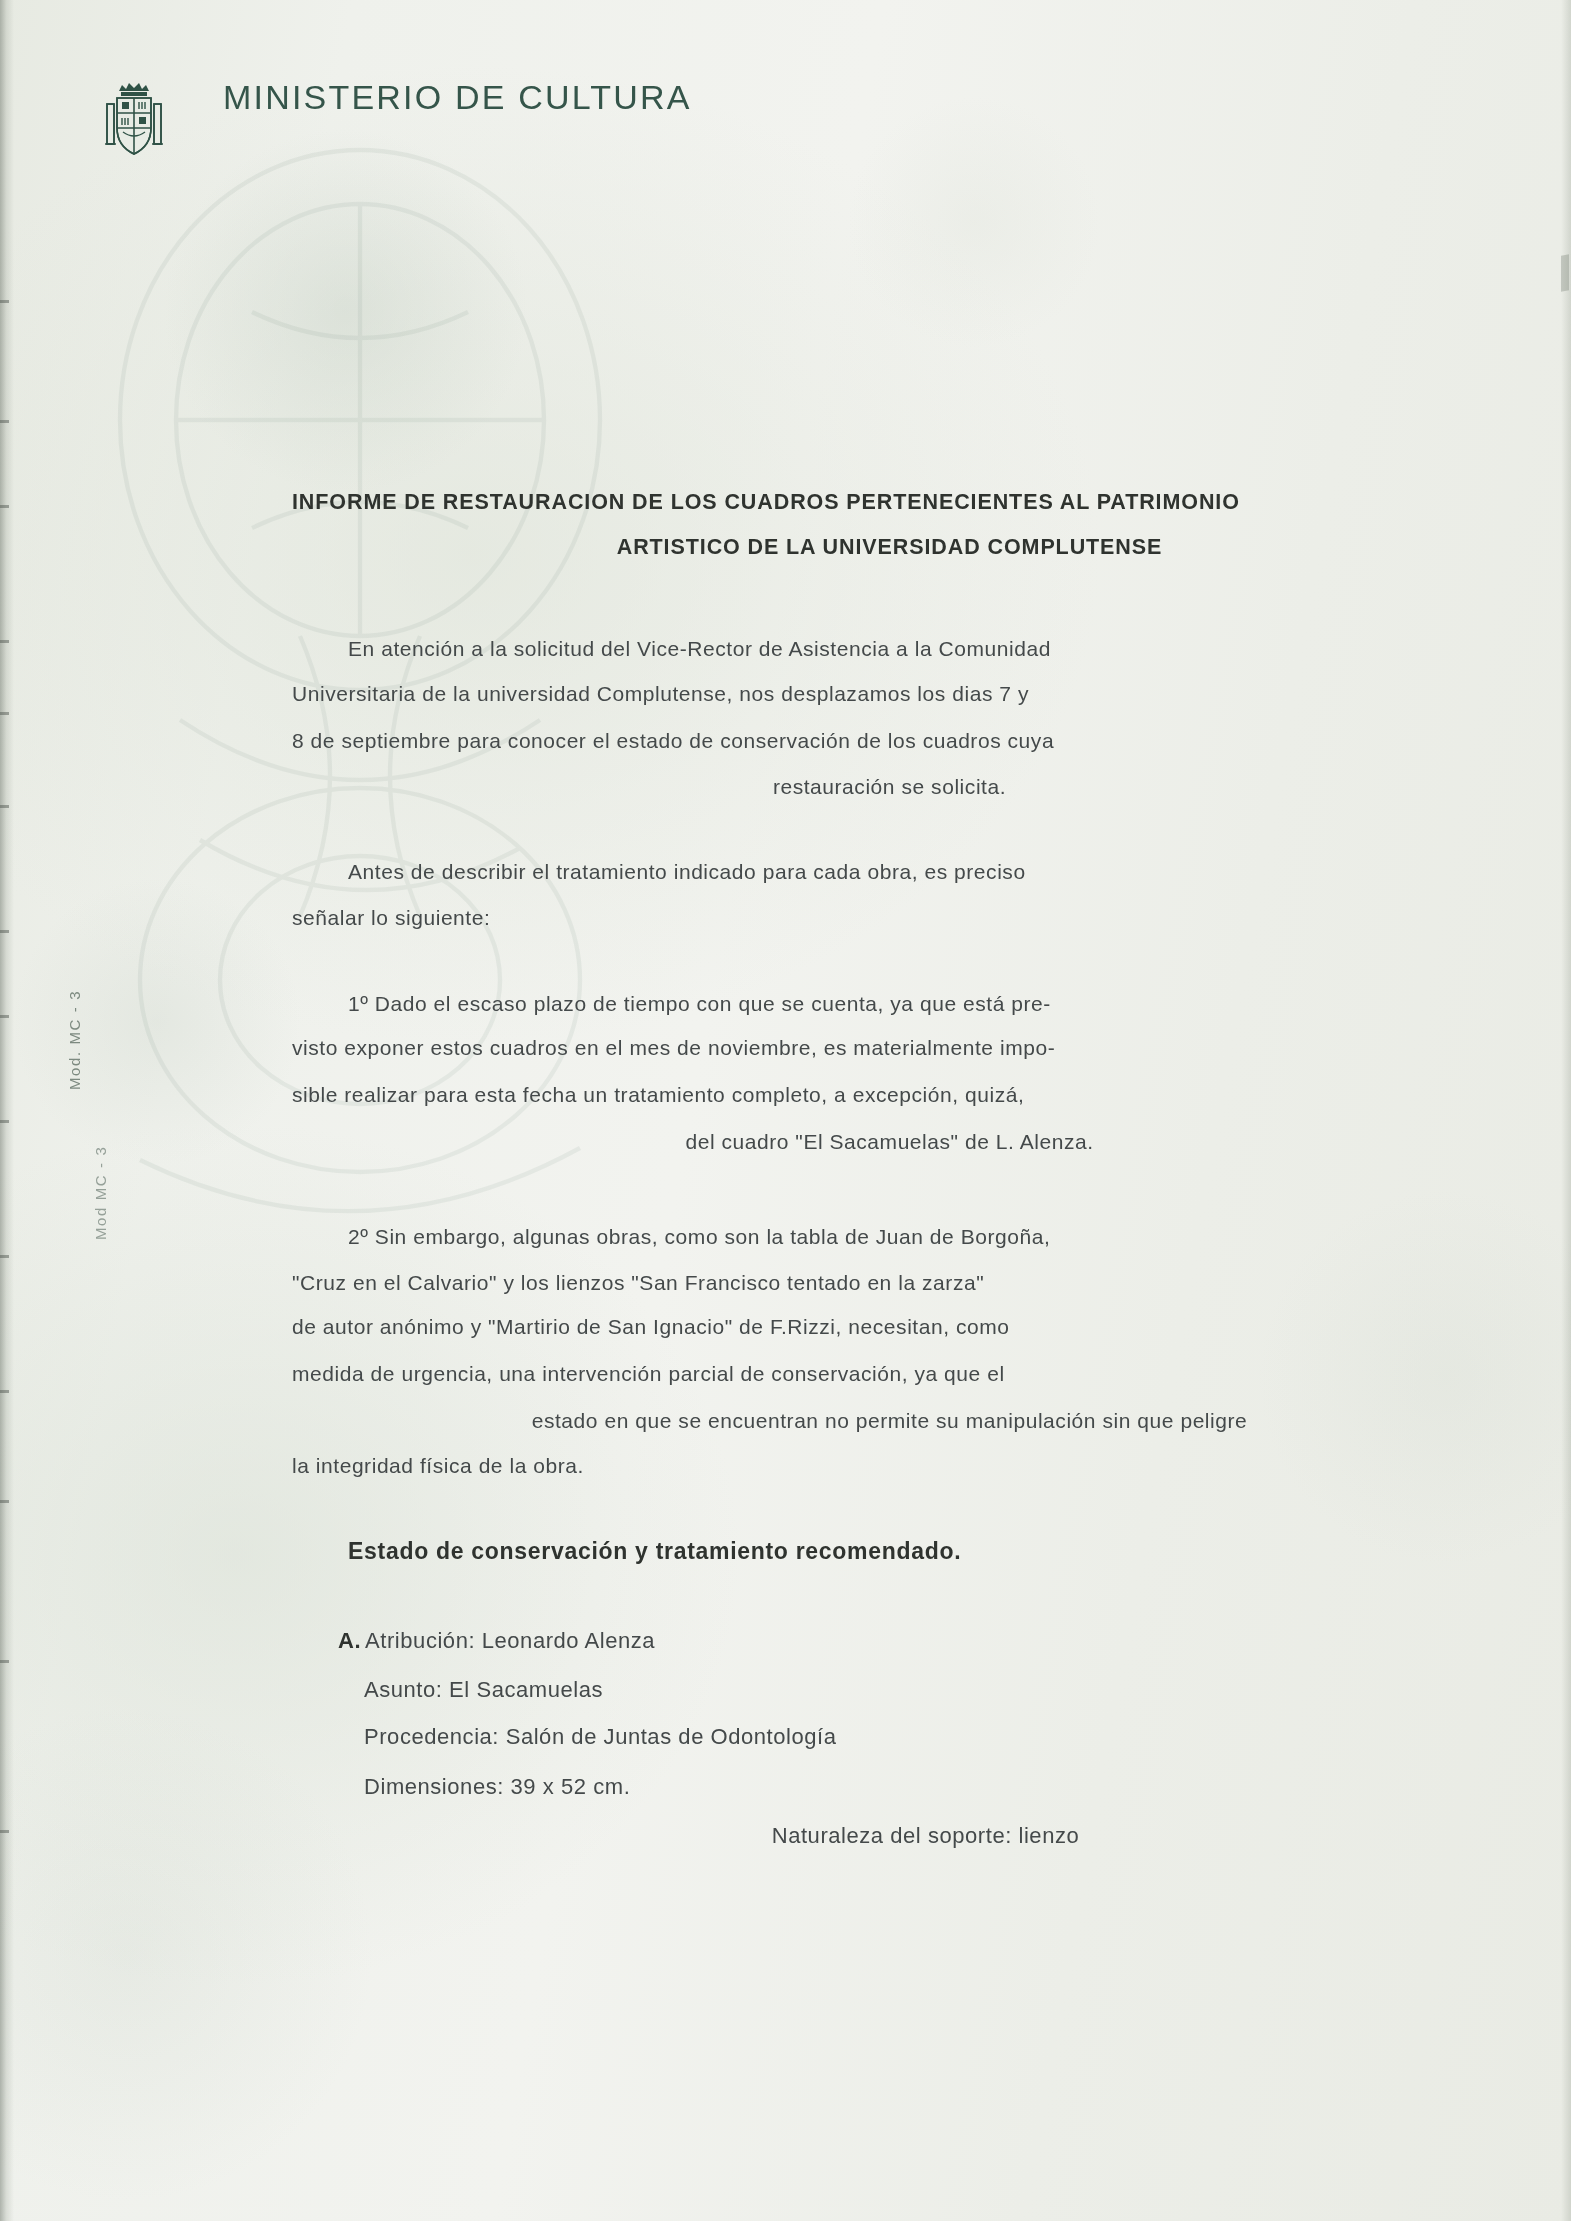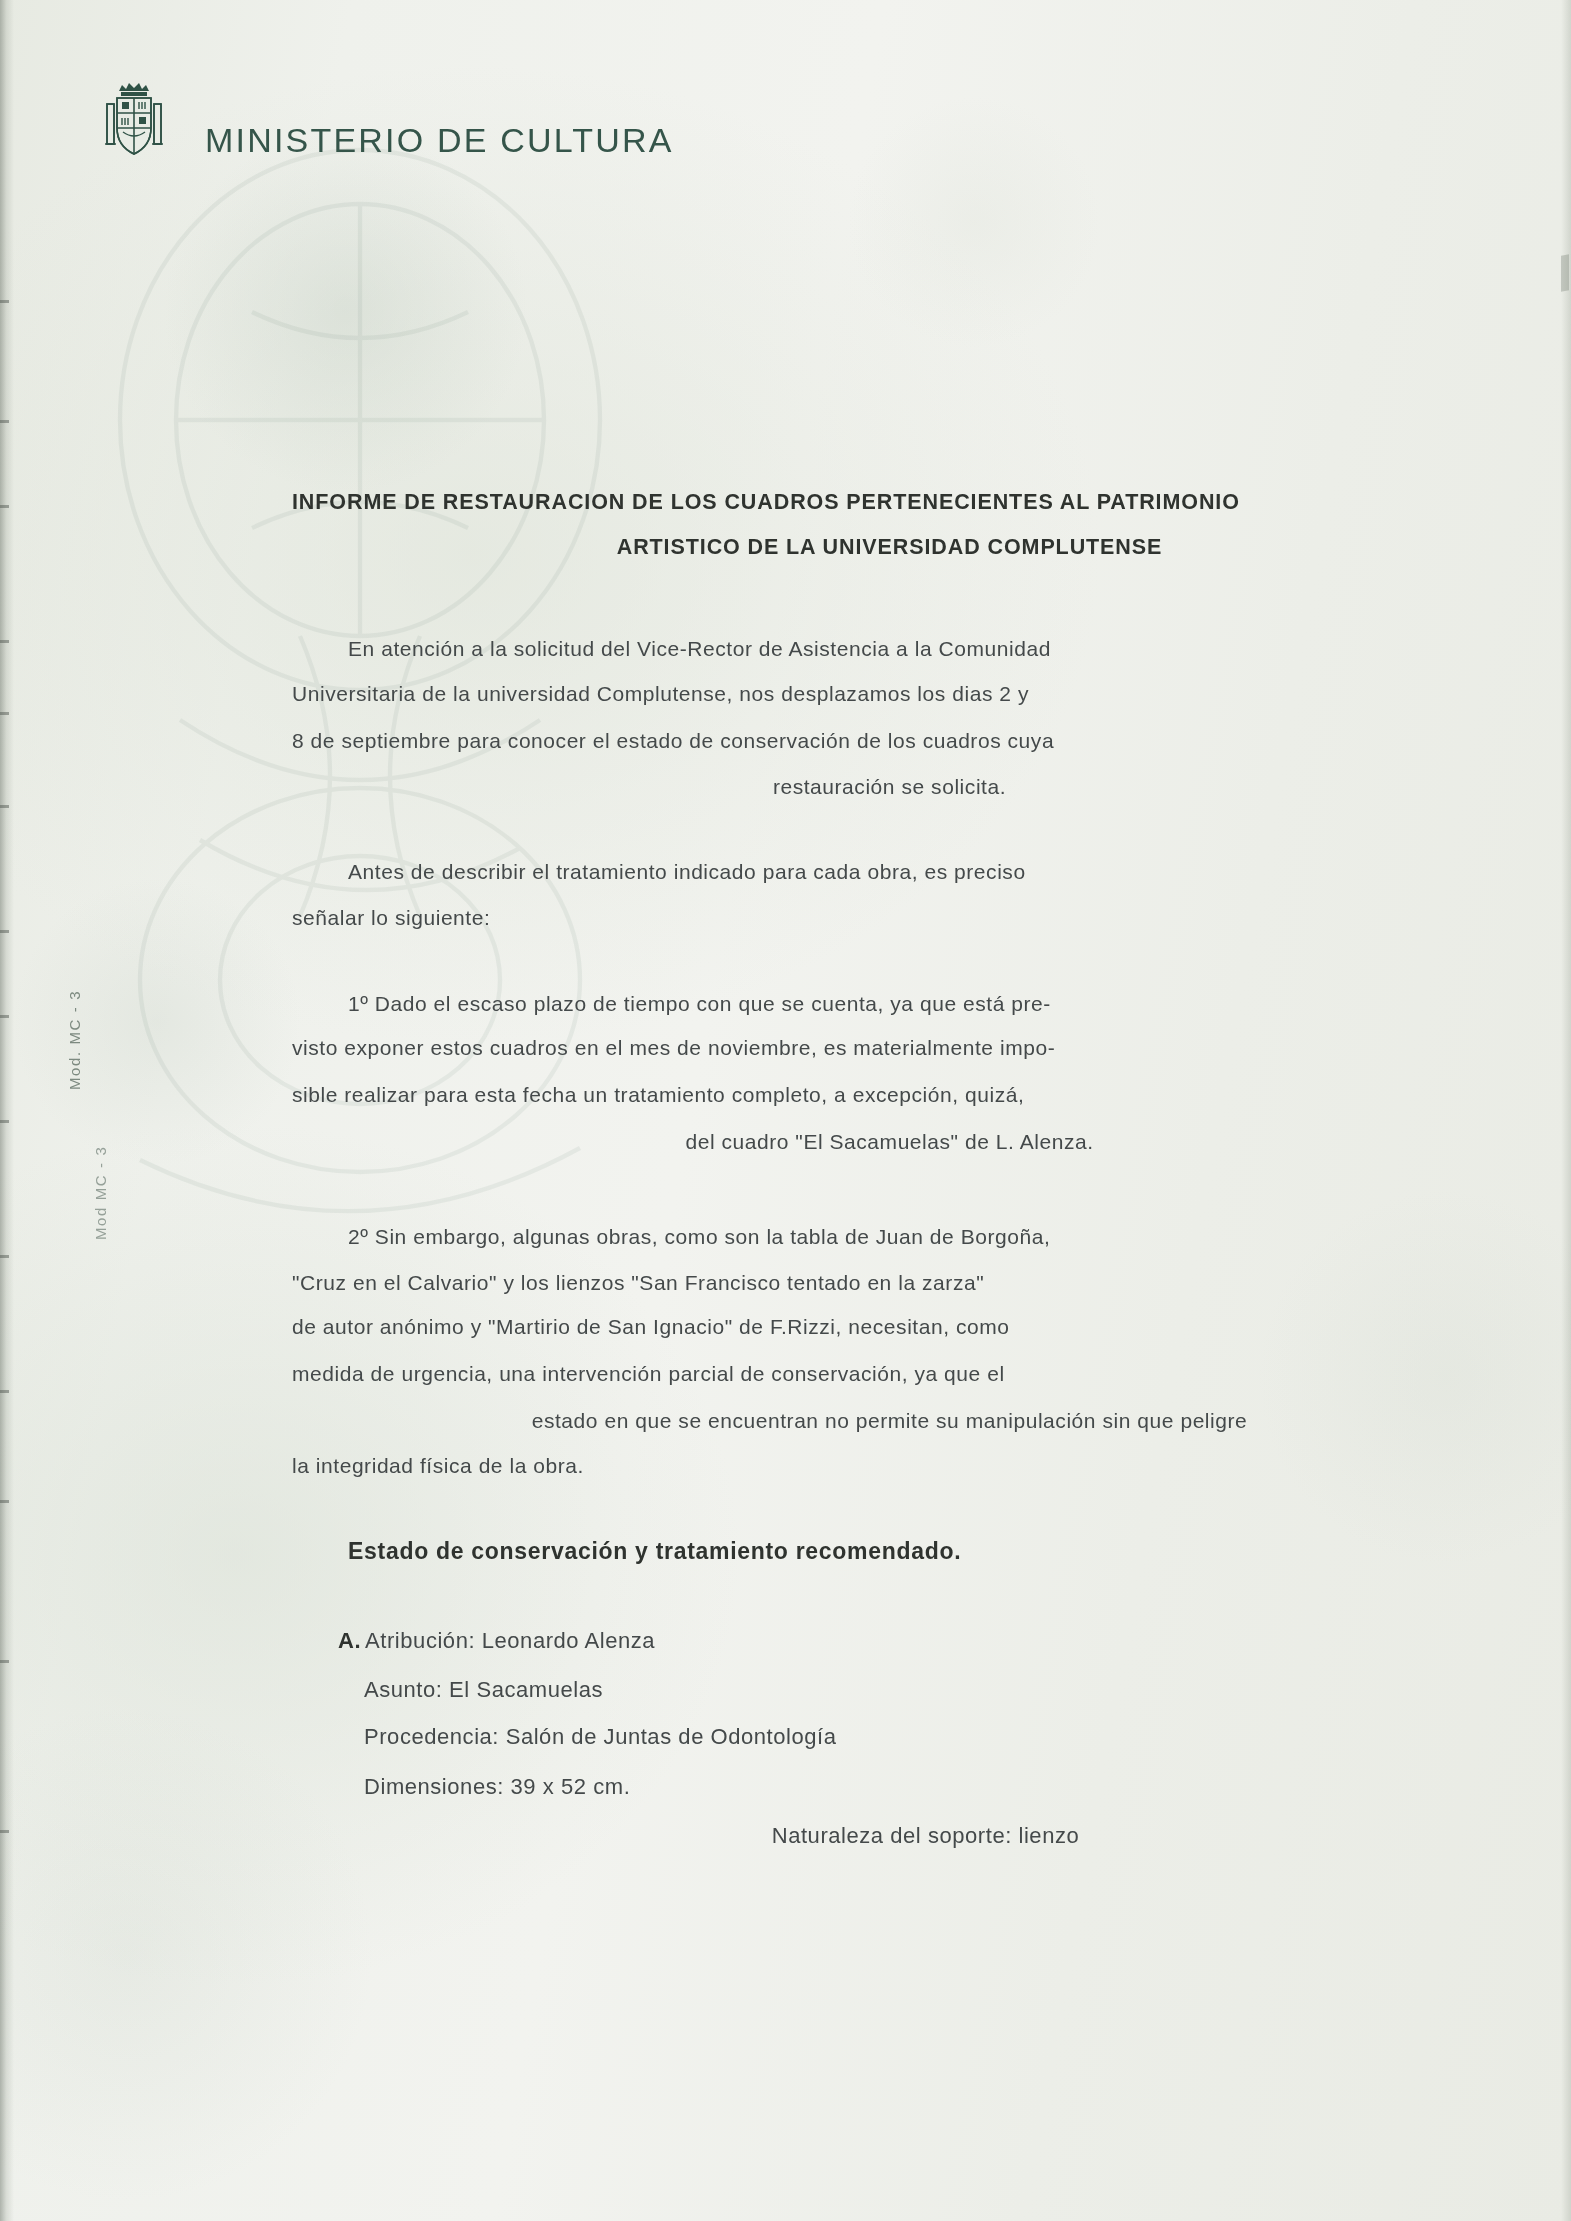--- a/index.html
+++ b/index.html
@@ -82,22 +82,22 @@
     opacity: 0.085;
     pointer-events: none;
   }
 
   
   .header {
     position: absolute;
     left: 95px;
     top: 78px;
     display: flex;
-    align-items: flex-end;
-    gap: 32px;
+    align-items: flex-start;
+    gap: 50px;
   }
   .crest {
     width: 78px;
     height: 82px;
   }
   .ministry-title {
     font-size: 34px;
     letter-spacing: 2.2px;
     color: #35554a;
     font-family: "Liberation Sans", sans-serif;
@@ -252,21 +252,21 @@
 
   <div class="doc">
 
     <div class="title-block">
       <div class="ln">INFORME DE RESTAURACION DE LOS CUADROS PERTENECIENTES AL PATRIMONIO</div>
       <div class="ln drift2">ARTISTICO DE LA UNIVERSIDAD COMPLUTENSE</div>
     </div>
 
     <div class="para">
       <span class="ln" style="padding-left:56px">En atención a la solicitud del Vice-Rector de Asistencia a la Comunidad</span>
-      <span class="ln drift1">Universitaria de la universidad Complutense, nos desplazamos los dias 2 y</span>
+      <span class="ln drift1">Universitaria de la universidad Complutense, nos desplazamos los dias 7 y</span>
       <span class="ln">8 de septiembre para conocer el estado de conservación de los cuadros cuya</span>
       <span class="ln drift2">restauración se solicita.</span>
     </div>
 
     <div class="para tight">
       <span class="ln" style="padding-left:56px">Antes de describir el tratamiento indicado para cada obra, es preciso</span>
       <span class="ln">señalar lo siguiente:</span>
     </div>
 
     <div class="para tight">

